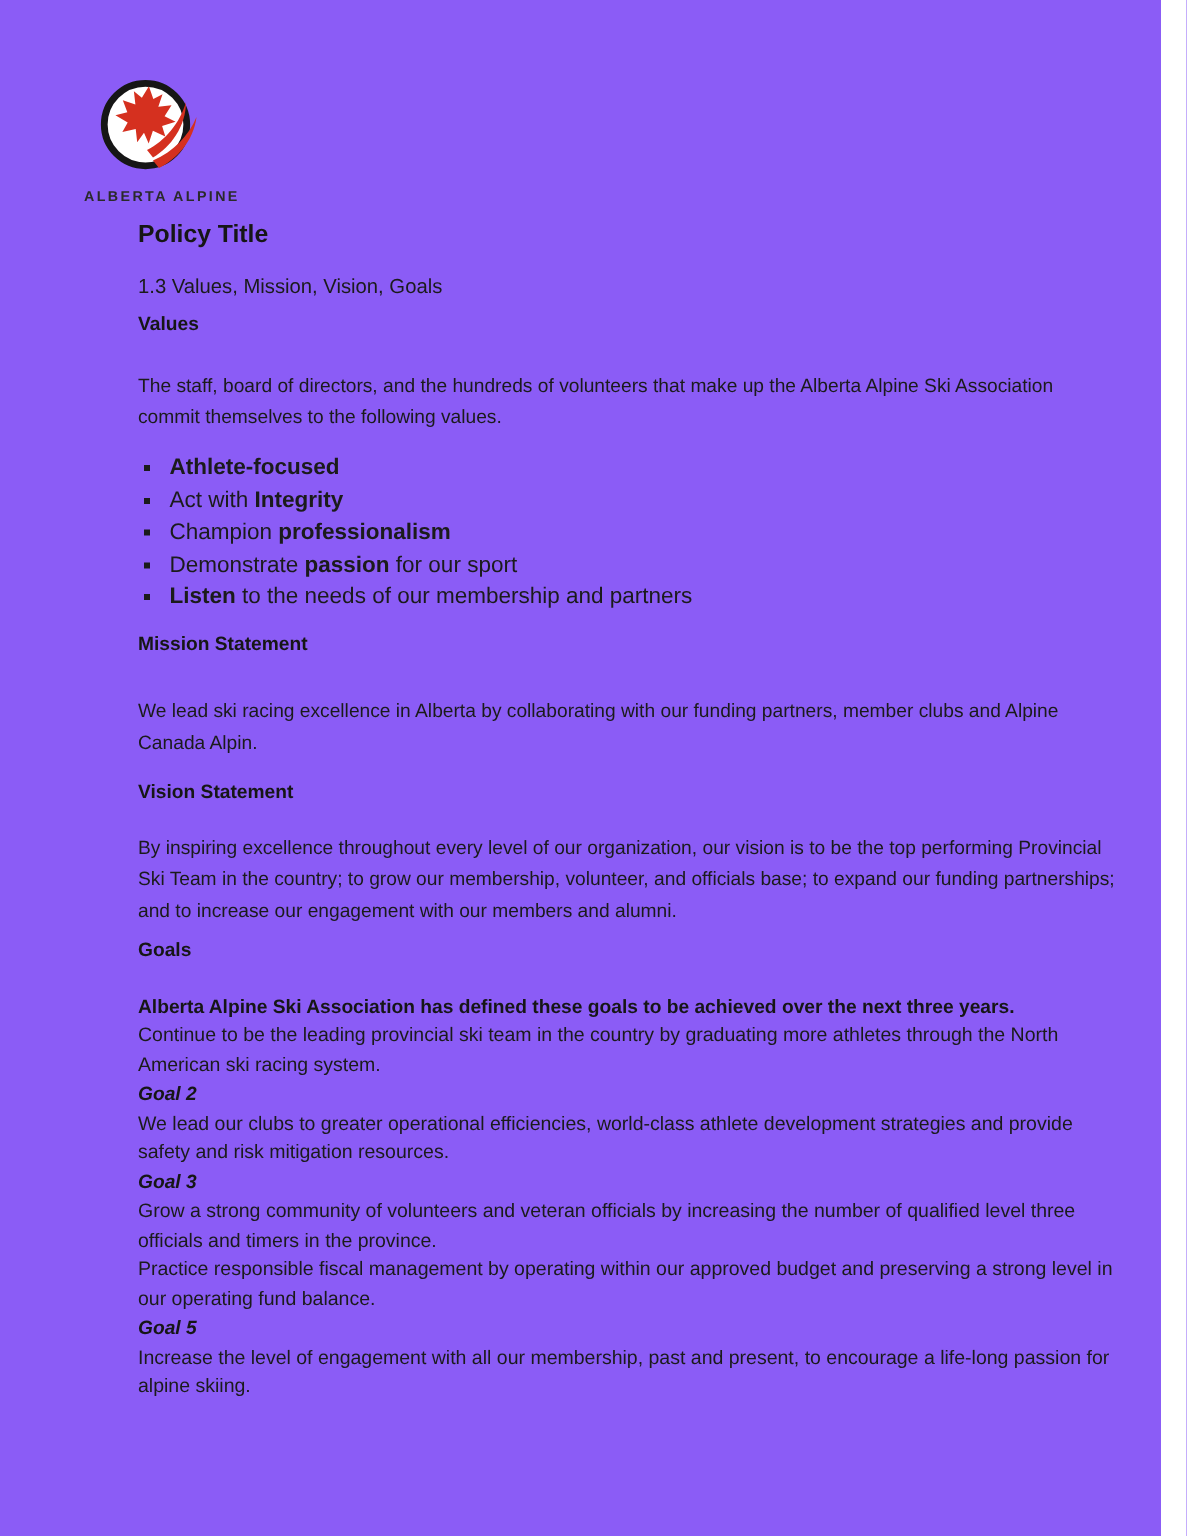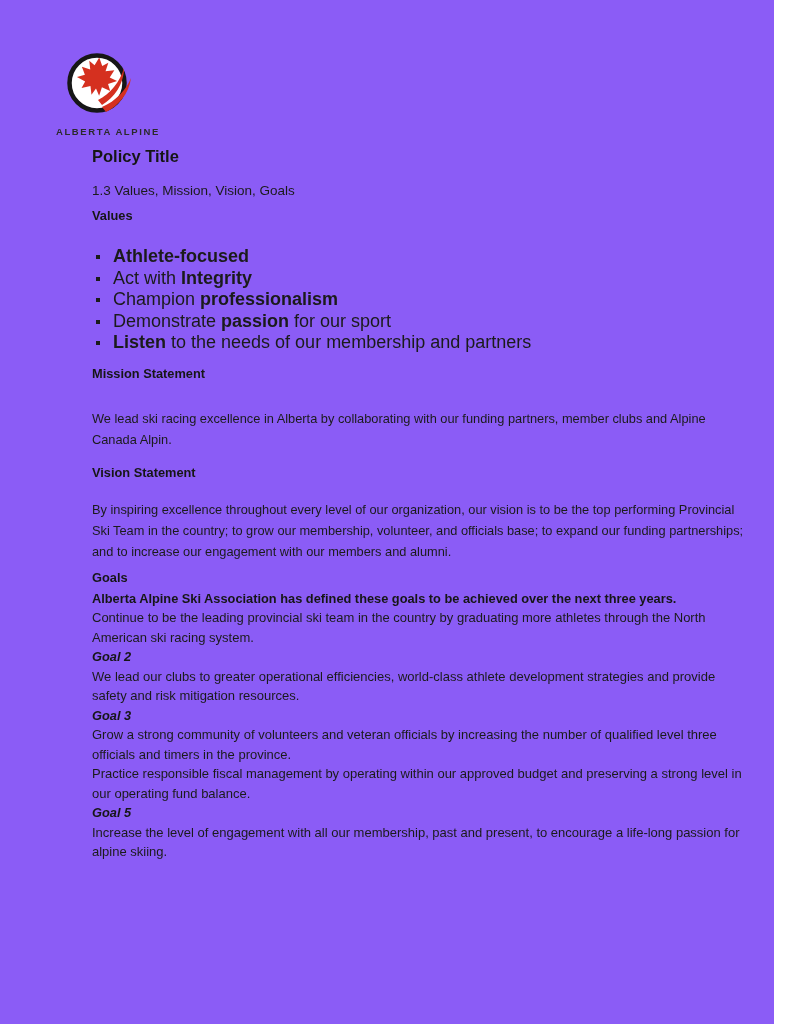--- a/index.html
+++ b/index.html
@@ -24,31 +24,31 @@
   
   .content { position: absolute; left: 92px; top: 146px; width: 653px; }
 
   h1.doc-title { margin: 0 0 16px 0; font-size: 16.5px; line-height: 20px; font-weight: bold; color: #161616; }
   .subtitle { margin: 0 0 8px 0; font-size: 13.5px; line-height: 18px; font-weight: normal; }
 
   h2.sec-heading { margin: 0; font-size: 12.8px; line-height: 16px; font-weight: bold; color: #161616; }
   h2.values-h   { margin-bottom: 22px; }
   h2.mission-h  { margin-bottom: 26px; }
   h2.vision-h   { margin-bottom: 18px; }
-  h2.goals-h    { margin-bottom: 3px; }
+  h2.goals-h    { margin-bottom: 20px; }
 
   p.body-text { margin: 0; font-size: 12.8px; line-height: 21px; }
   p.values-intro { margin-bottom: 13px; }
   p.mission-body { margin-bottom: 15px; }
   p.vision-body  { margin-bottom: 8px; }
 
   ul.bullet-list { margin: 0 0 12px 0; padding: 0; list-style: none; }
   ul.bullet-list li {
     position: relative; padding-left: 21px;
-    font-size: 18px; line-height: 21.5px;
+    font-size: 15px; line-height: 21.5px;
   }
   ul.bullet-list li::before {
     content: ""; position: absolute; left: 4px; top: 9px;
     width: 4px; height: 4px; background: #1b1b1b;
   }
   strong { font-weight: bold; }
 
   .goals-intro { margin: 0; font-size: 12.8px; line-height: 19.5px; font-weight: bold; color: #161616; }
   .goal-label { font-size: 12.8px; line-height: 19.5px; font-weight: bold; font-style: italic; color: #161616; }
   .goal-text  { margin: 0; font-size: 13px; line-height: 19.5px; }
@@ -70,20 +70,21 @@
     <div class="logo-wordmark">ALBERTA ALPINE</div>
   </div>
 
   <div class="content">
 
     <h1 class="doc-title">Policy Title</h1>
     <p class="subtitle">1.3 Values, Mission, Vision, Goals</p>
 
     <section>
       <h2 class="sec-heading values-h">Values</h2>
+      <p class="body-text values-intro">The staff, board of directors, and the hundreds of volunteers that make up the Alberta Alpine Ski Association commit themselves to the following values.</p>
       <ul class="bullet-list">
         <li><span></span><strong>Athlete-focused</strong><span></span></li>
         <li><span>Act with </span><strong>Integrity</strong><span></span></li>
         <li><span>Champion </span><strong>professionalism</strong><span></span></li>
         <li><span>Demonstrate </span><strong>passion</strong><span> for our sport</span></li>
         <li><span></span><strong>Listen</strong><span> to the needs of our membership and partners</span></li>
       </ul>
     </section>
 
     <section>

